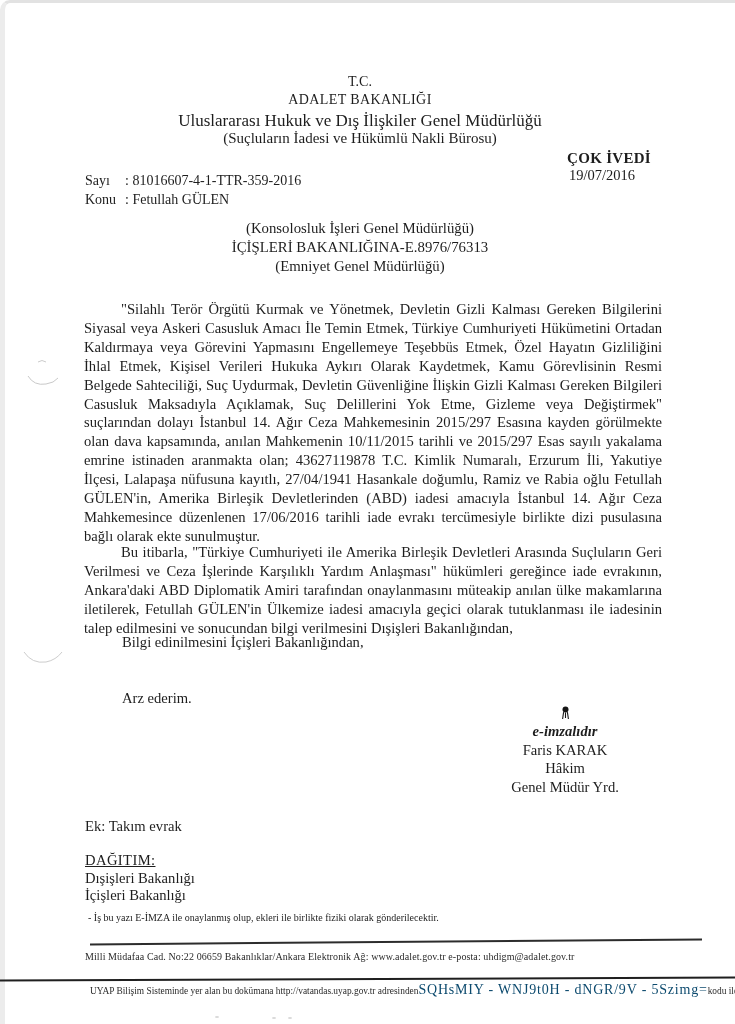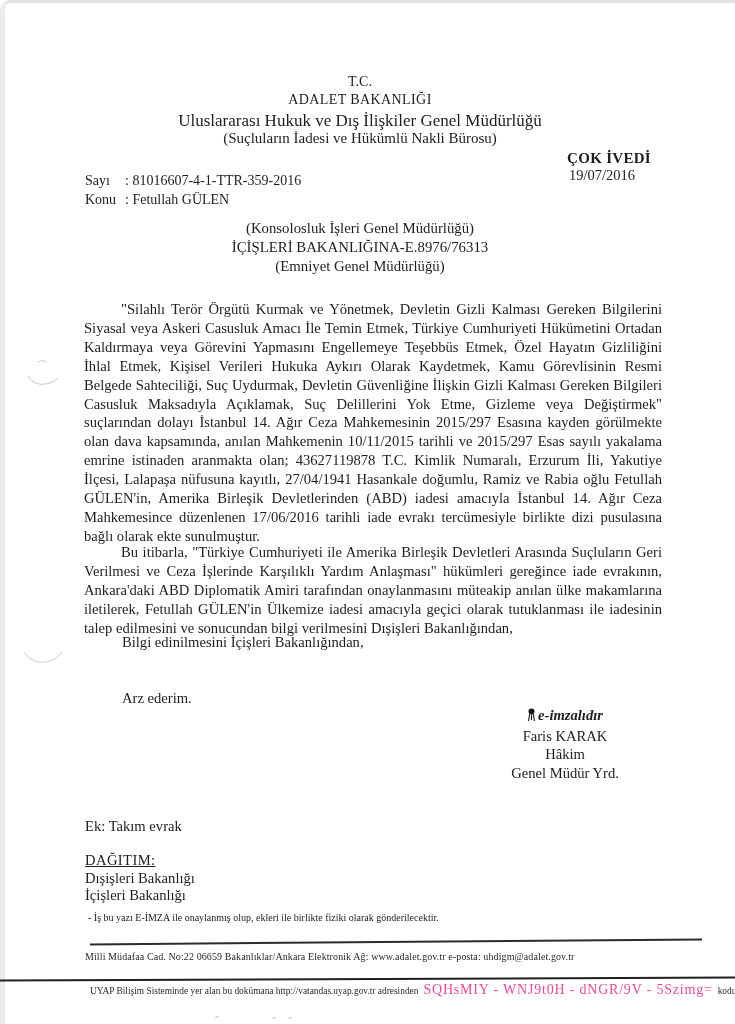--- a/index.html
+++ b/index.html
@@ -36,42 +36,42 @@
     left: 84px; width: 578px;
     font-size: 14.6px; line-height: 18.9px;
     text-align: justify; text-indent: 37px;
   }
   .p1 { top: 300px; }
   .p2 { top: 543px; }
   .single { left: 122px; font-size: 14.6px; }
   .p3 { top: 634px; }
   .p4 { top: 690px; }
   .sig { top: 706px; left: 455px; width: 220px; text-align: center; font-size: 14.6px; line-height: 18.5px; }
-  .sig .eline { font-weight: bold; font-style: italic; display: inline-flex; align-items: center; gap: 2px; }
+  .sig .eline { font-weight: bold; font-style: italic; display: inline-flex; align-items: center; gap: 2px; flex-direction: column; }
   .sig .eline svg { display: block; }
   .ek { top: 818px; left: 85px; font-size: 14.6px; }
   .dag-label { top: 852px; left: 85px; font-size: 14.6px; text-decoration: underline; letter-spacing: 0.4px; }
   .dag-1 { top: 870px; left: 85px; font-size: 14.6px; }
   .dag-2 { top: 887px; left: 85px; font-size: 14.6px; }
   .disclaimer { top: 912px; left: 88px; font-size: 10px; }
   .footer-divider {
     top: 941px; left: 90px; width: 612px; height: 1.6px;
     background: #2c2c2c; transform: rotate(-0.45deg);
   }
   .footer-address { top: 951px; left: 85px; font-size: 10px; letter-spacing: 0.1px; color: #2a2a2a; }
   .page-divider {
     top: 978px; left: -4px; width: 743px; height: 1.7px;
     background: #1f1f1f; transform: rotate(-0.25deg);
   }
   .uyap {
     top: 982px; left: 90px; width: 640px;
-    display: flex; align-items: baseline; gap: 5px; white-space: nowrap;
+    display: flex; align-items: baseline; white-space: nowrap;
   }
   .uyap .small { font-size: 9.4px; color: #2a2a2a; }
-  .uyap .code { font-size: 14px; letter-spacing: 0.8px; color: #ec4899; }
+  .uyap .code { font-size: 14px; letter-spacing: 0.8px; color: #0c4a6e; }
   .speck { width: 4px; height: 2px; background: #d8d8d8; border-radius: 50%; }
 </style>
 </head>
 <body>
 
 <div class="scan-frame"></div>
 
 <div class="abs hdr tc">T.C.</div>
 <div class="abs hdr ministry">ADALET BAKANLIĞI</div>
 <div class="abs hdr directorate">Uluslararası Hukuk ve Dış İlişkiler Genel Müdürlüğü</div>

